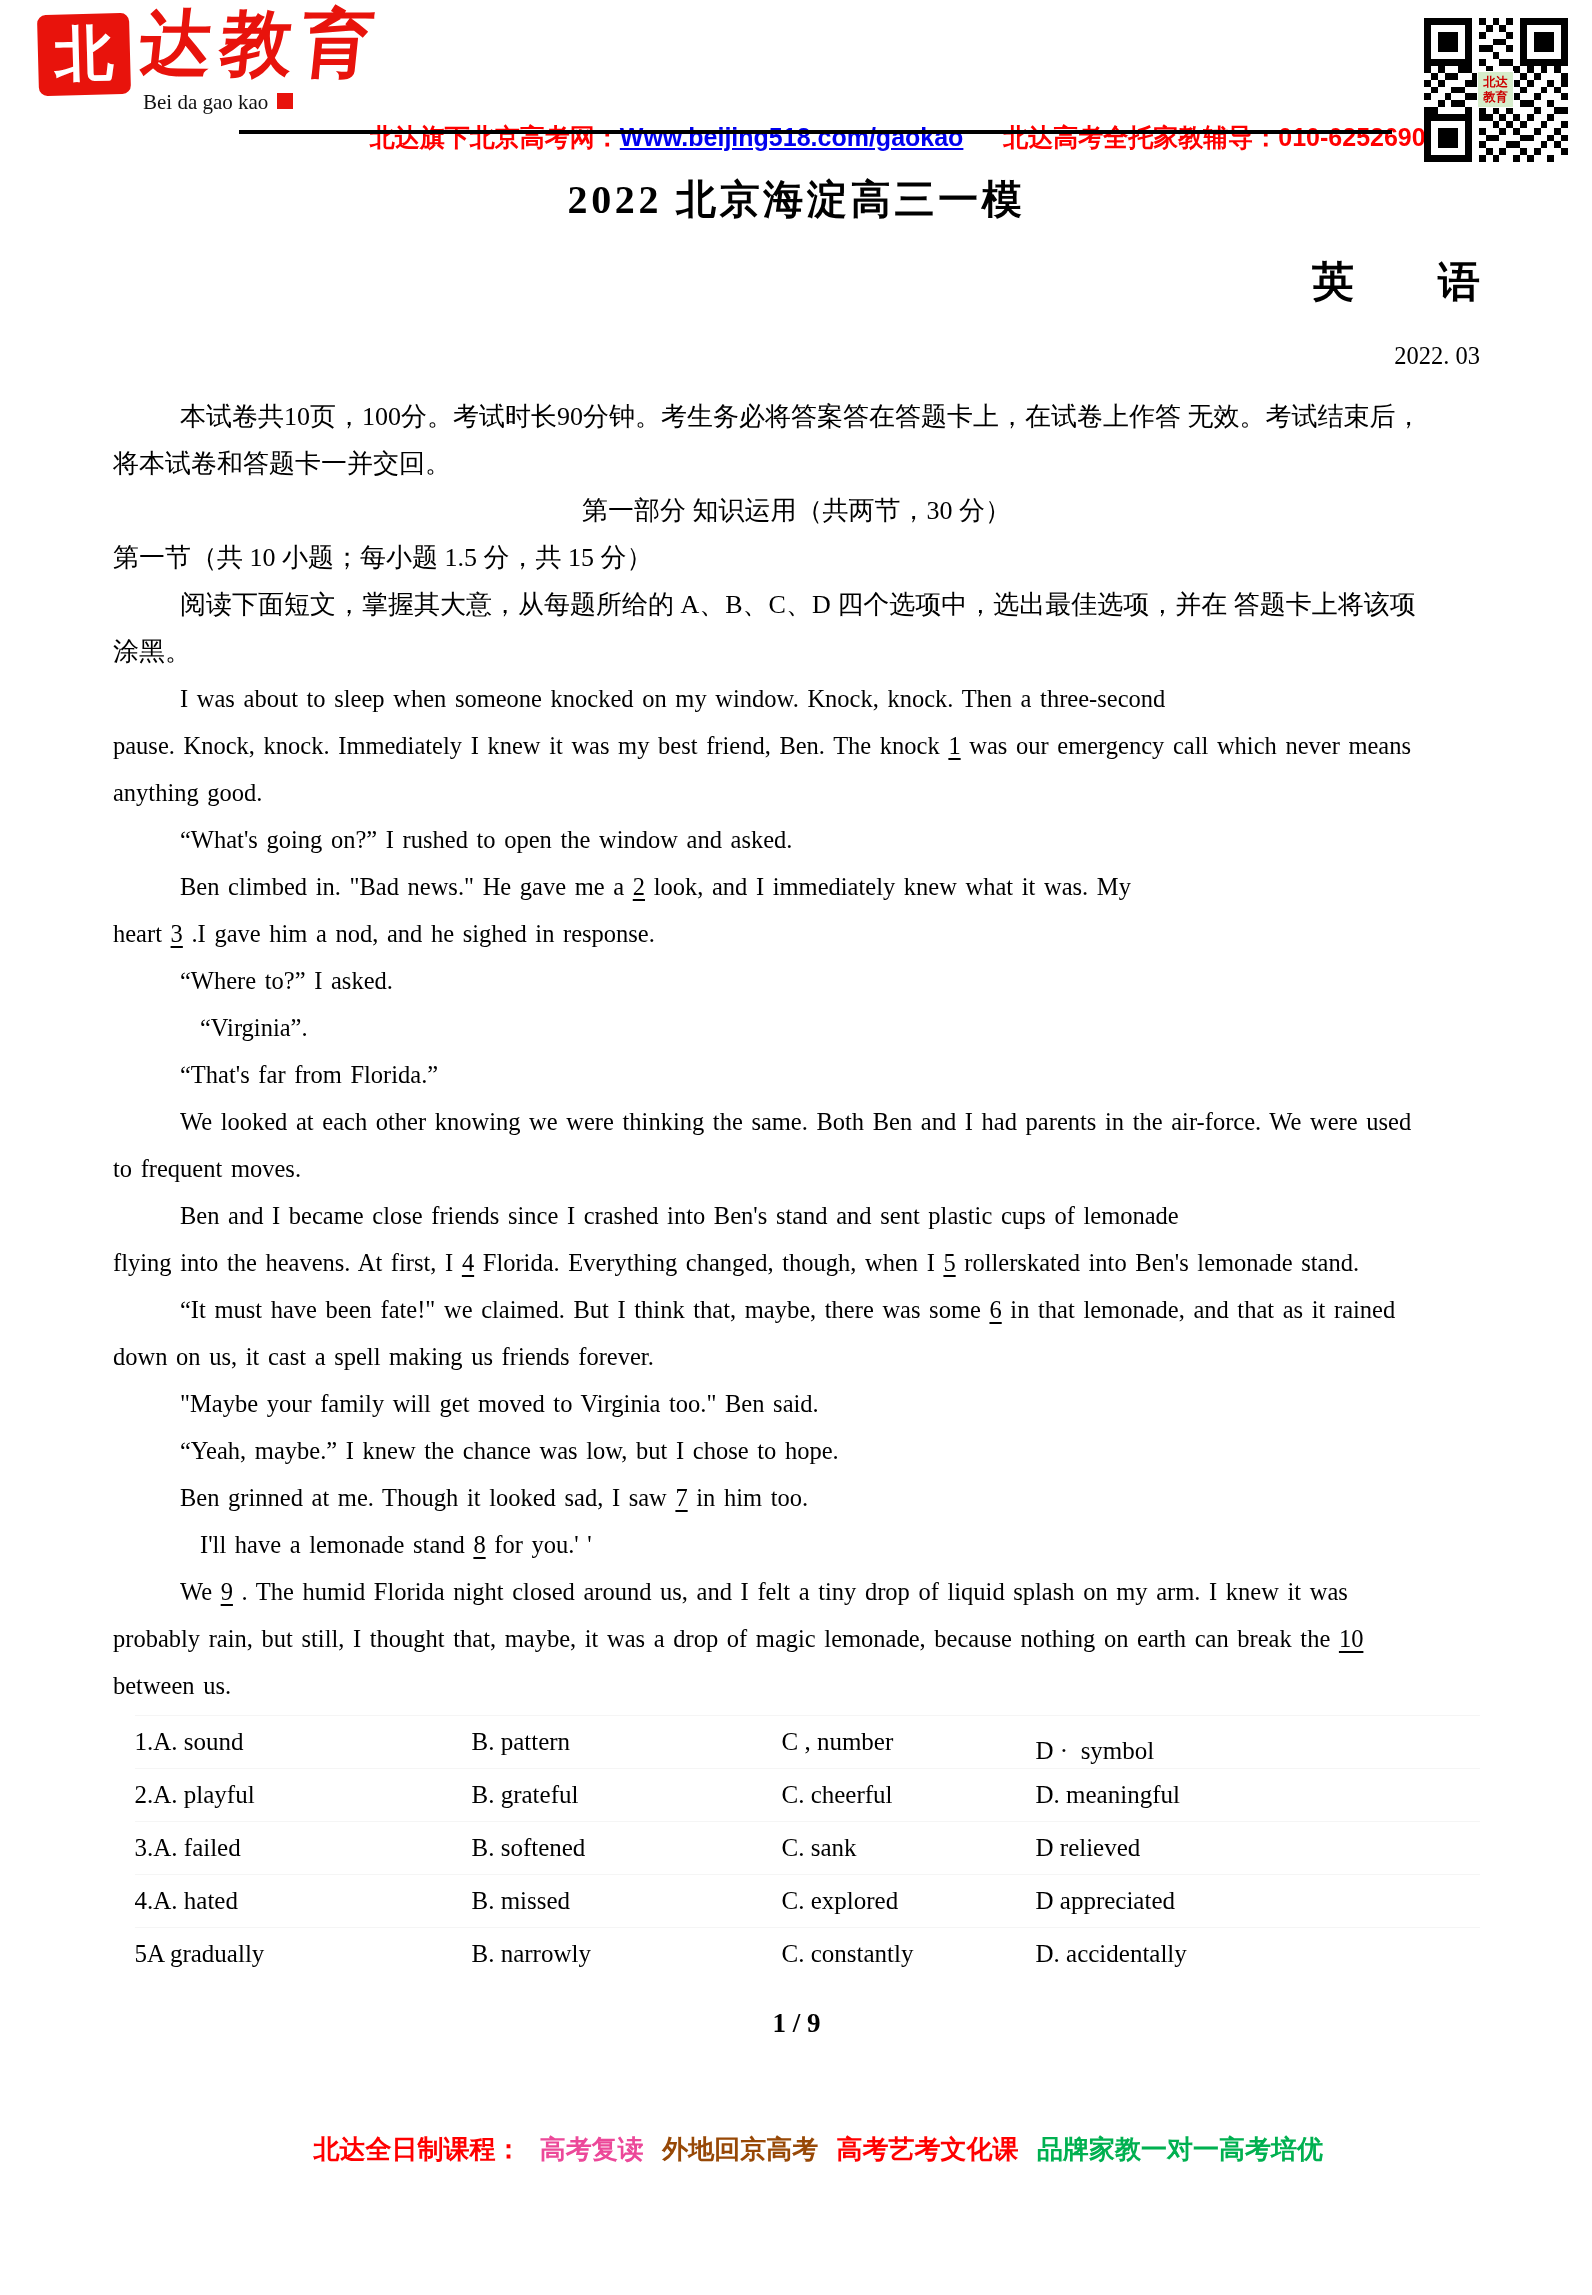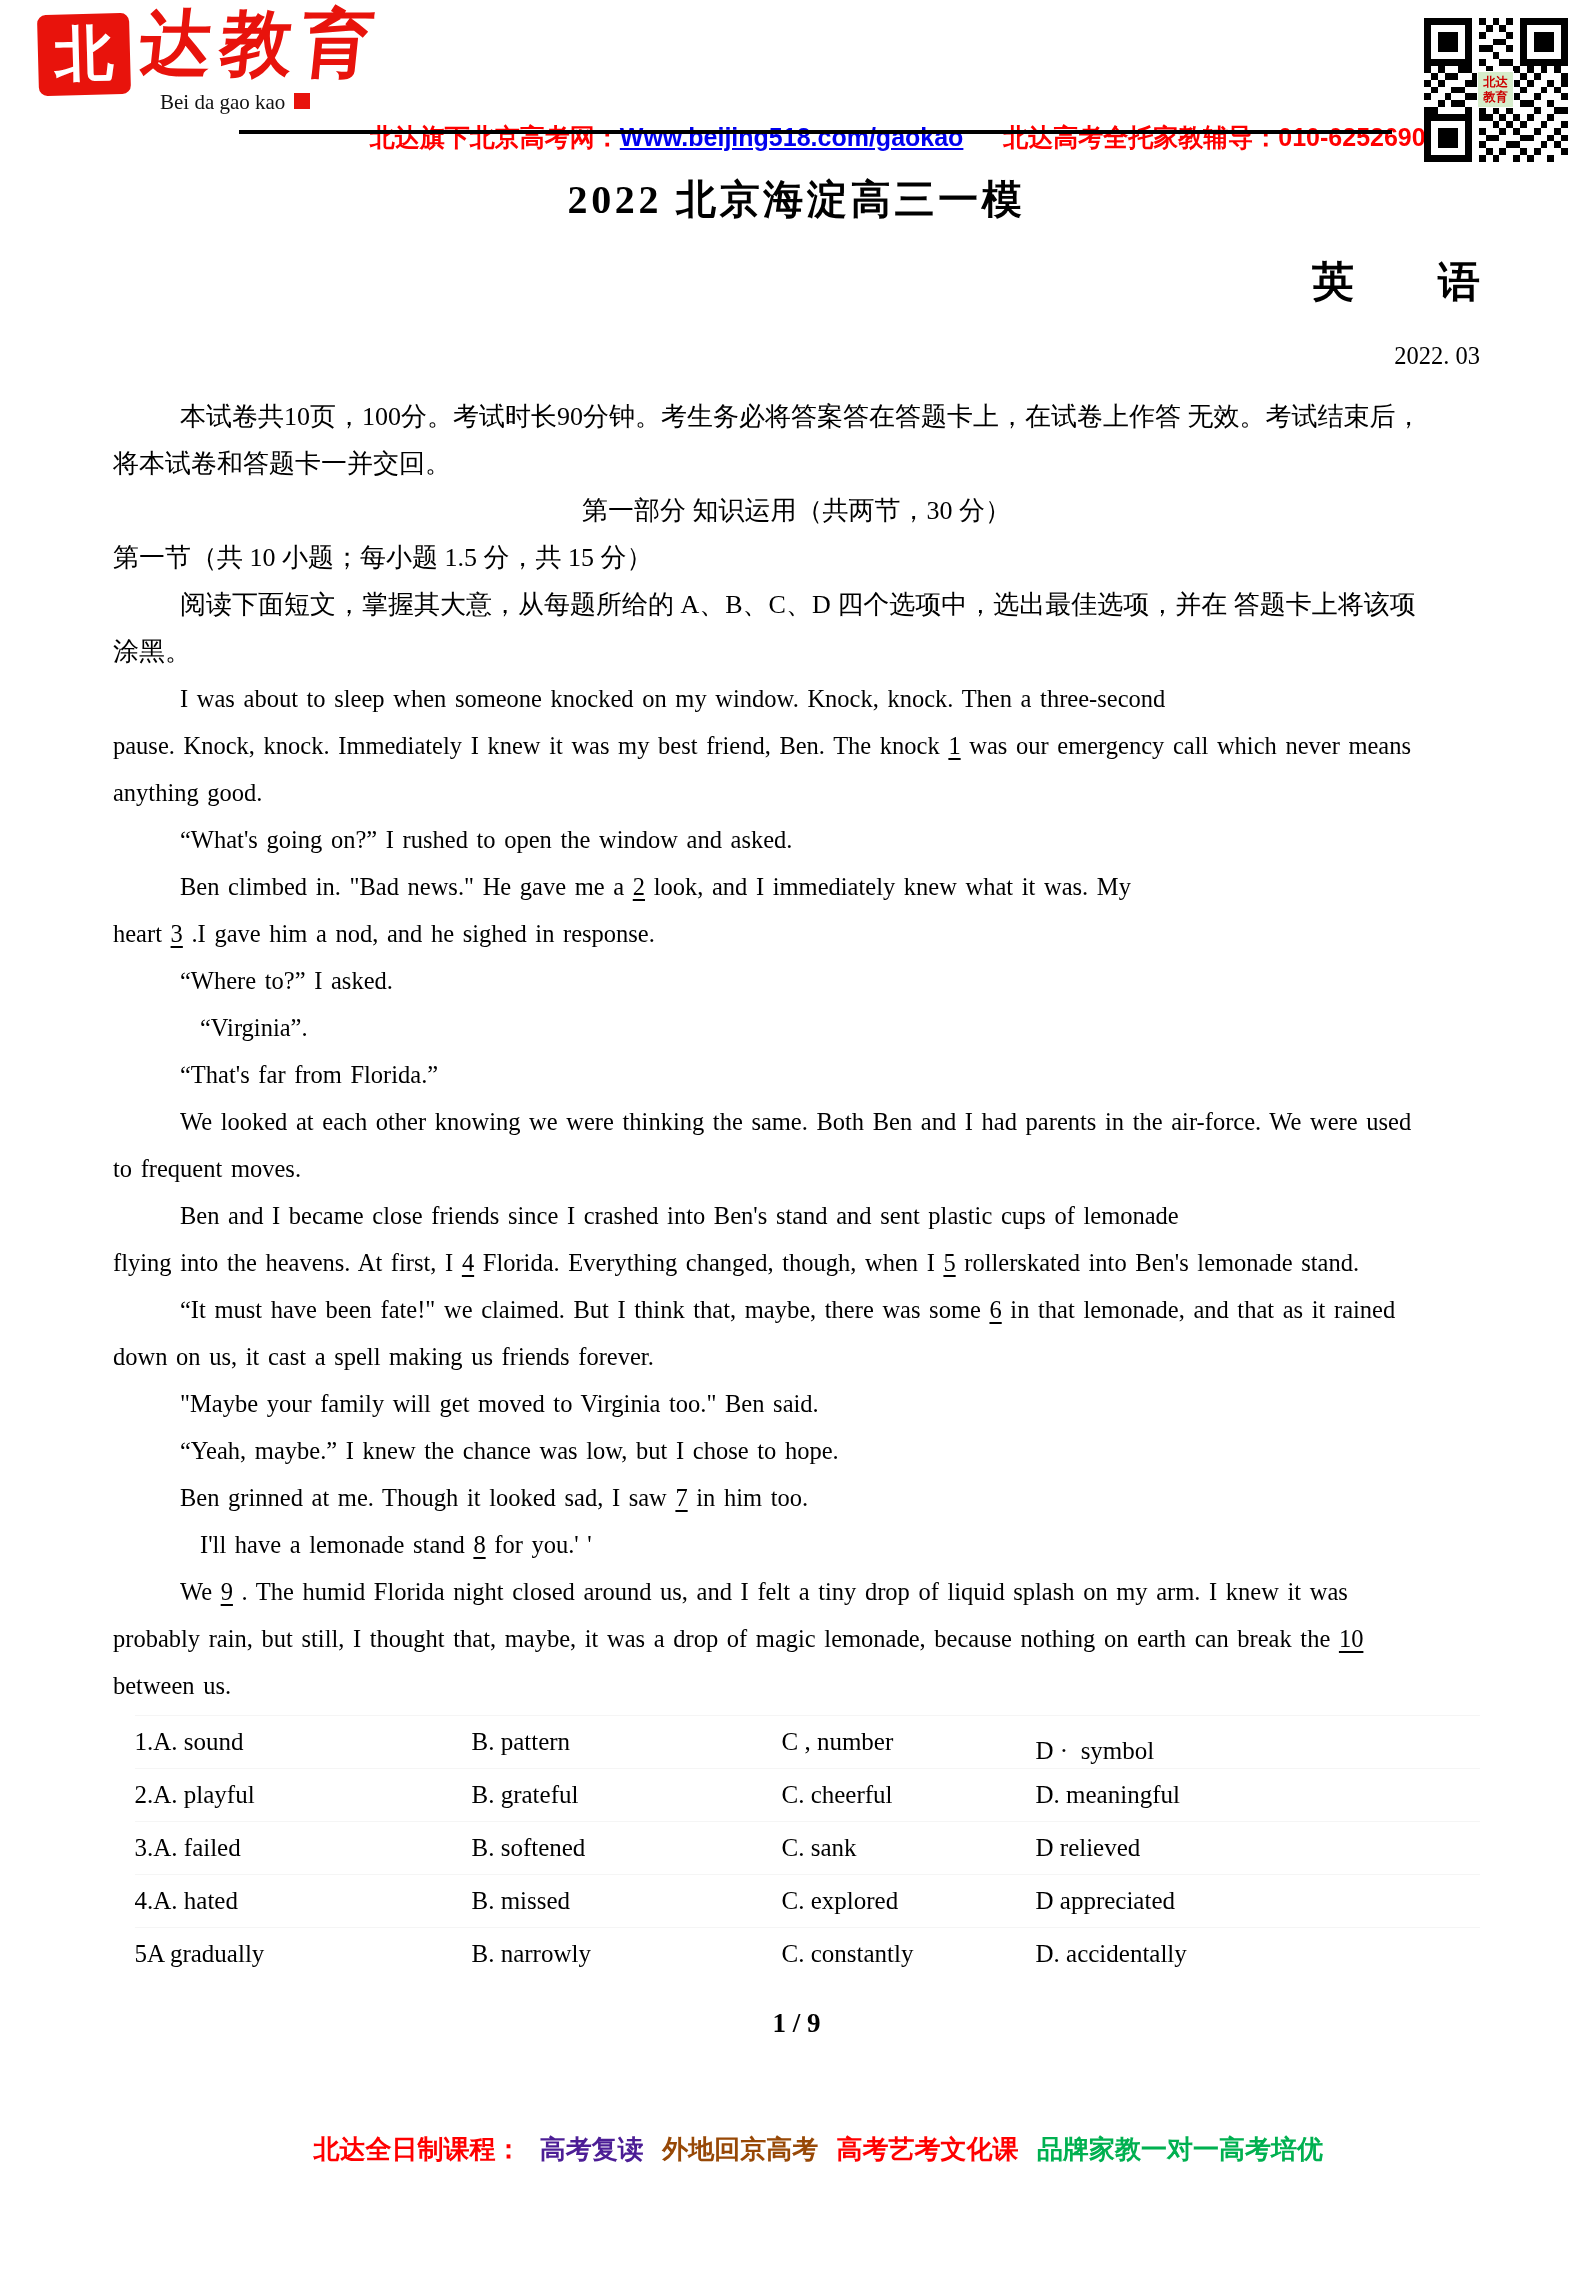--- a/index.html
+++ b/index.html
@@ -7,21 +7,21 @@
         font-family:"Liberation Serif","DejaVu Serif",serif;color:#000;}
 
   
   .seal{position:absolute;left:38px;top:13.5px;width:92px;height:81px;background:#e8130c;
         border-radius:8.6px;display:flex;align-items:center;justify-content:center;
         transform:rotate(-1.5deg);}
   .seal span{color:#fff;font-size:59px;font-weight:bold;font-family:"Liberation Serif",serif;}
   .logo-script{position:absolute;left:140px;top:3.7px;font-size:72px;font-weight:900;
         color:#e8130c;letter-spacing:8.6px;transform:skewX(-6deg);
         font-family:"Liberation Serif","DejaVu Serif",serif;line-height:80px;}
-  .logo-caption{position:absolute;left:160px;top:90px;font-size:21px;color:#111;
+  .logo-caption{position:absolute;left:143px;top:90px;font-size:21px;color:#111;
         font-family:"Liberation Serif",serif;}
   .logo-caption .sq{display:inline-block;width:16px;height:16px;background:#e8130c;
         margin-left:8.6px;}
   .mast-text{position:absolute;left:342px;top:92px;font-family:"Liberation Sans","DejaVu Sans",sans-serif;
         font-weight:bold;font-size:25px;white-space:pre;}
   .mast-text .red{color:#ff0000;text-align:center;}
   .mast-text a{color:#0000ee;text-decoration:underline;cursor:pointer;}
   .mast-text .gap{margin-left:26px;}
   .rule{position:absolute;left:239px;top:130px;width:1153px;height:3.7px;background:#000;}
 
@@ -54,21 +54,21 @@
         align-items:center;font-size:25px;white-space:pre;border-top:0.6px solid #f5f5f5;}
   .opt-cell{display:block;}
   .lowered{transform:translateY(8.6px);}
 
   .pageno{margin-top:24.5px;text-align:center;font-weight:bold;font-size:27px;line-height:37px;}
 
   .promo{margin-top:59px;text-align:center;font-family:"Liberation Sans","DejaVu Sans",sans-serif;
         font-weight:bold;font-size:26px;white-space:pre;}
   .promo span{margin:0 9.2px;}
   .c-red{color:#ff0000;}
-  .c-navy{color:#4c1d95;}
+  .c-navy{color:#ec4899;}
   .c-brown{color:#974806;}
   .c-green{color:#00b050;}
 </style>
 </head>
 <body>
 
 <div class="page">
 
   <div class="seal">
     <span>北</span>

